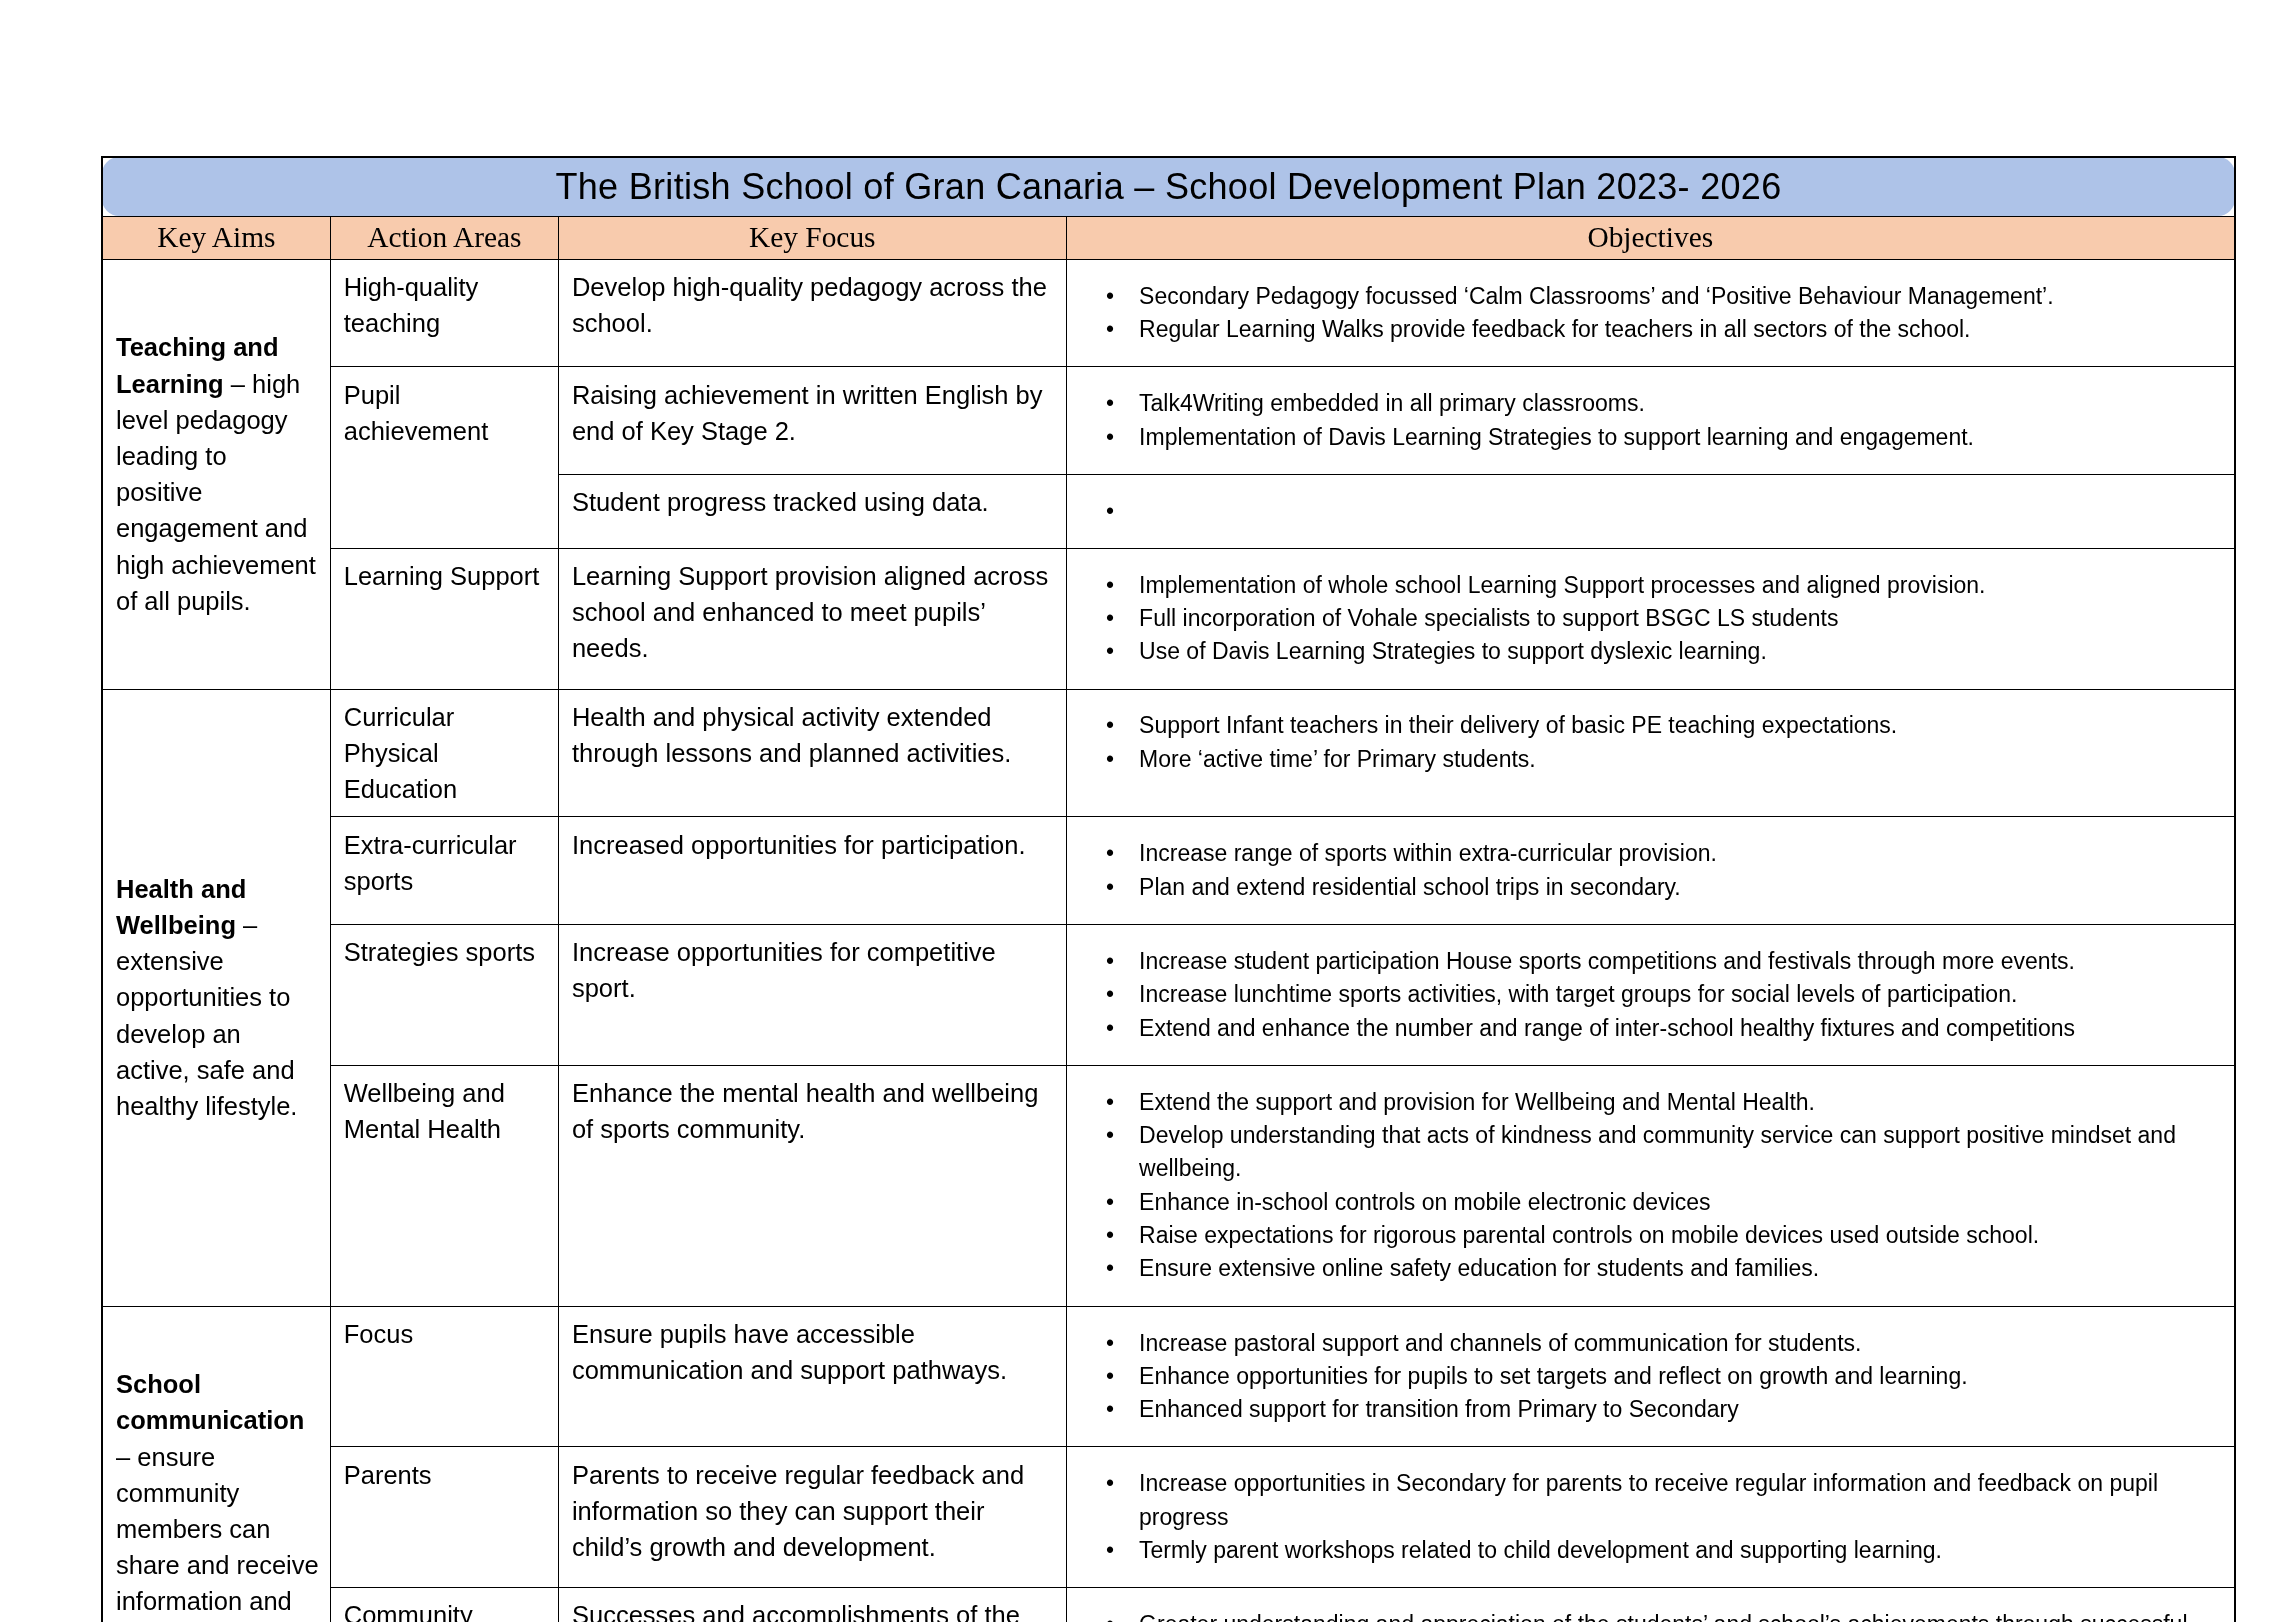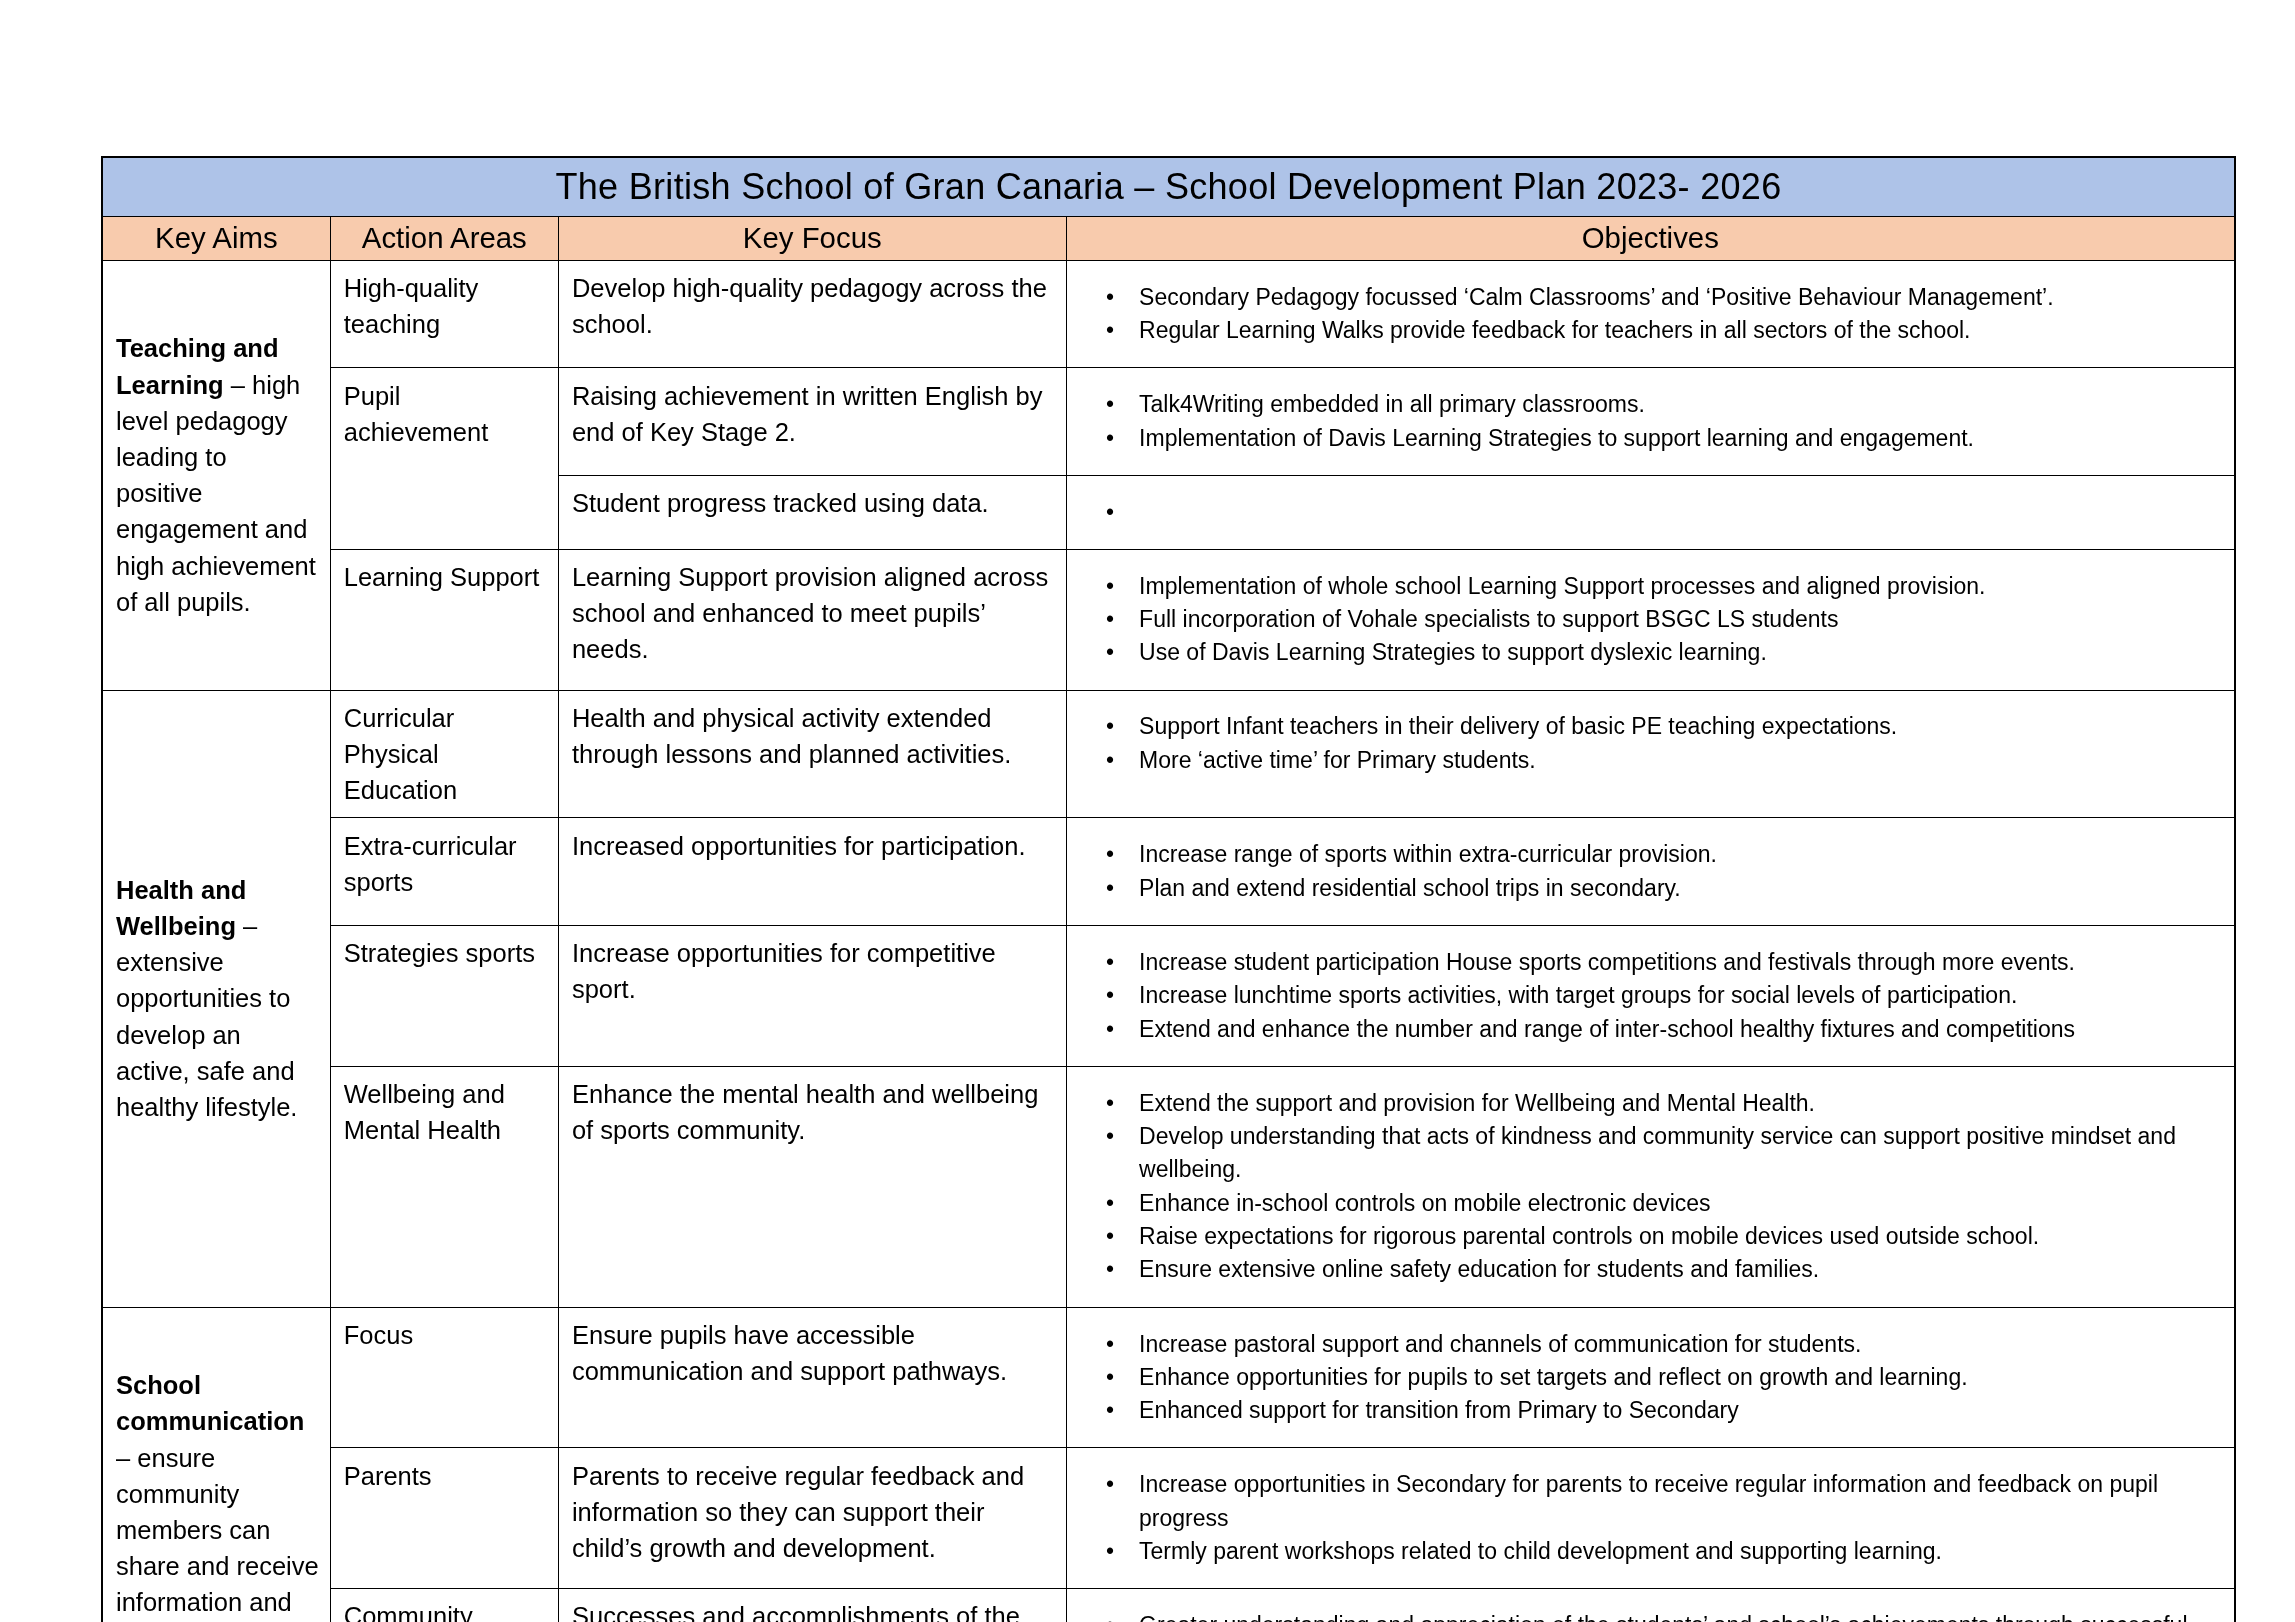--- a/index.html
+++ b/index.html
@@ -20,26 +20,27 @@
     border:2px solid var(--border-color);
   }
   col.c-aims{width:10.7%;}
   col.c-action{width:10.7%;}
   col.c-focus{width:23.8%;}
   col.c-obj{width:54.8%;}
   th,td{border:1.3px solid var(--border-color);}
   th.title-cell{
     background:var(--title-bg);
     font-size:36px;font-weight:normal;text-align:center;
-    padding:7.9px 6.5px;letter-spacing:0.3px;
+    padding:7.9px 6.5px;letter-spacing:0.3px;border-radius:17px;
   }
   th.col-head{
     background:var(--header-bg);
     font-size:29.4px;font-weight:normal;text-align:center;
     padding:4.6px 3.9px;
+    font-family:Liberation Serif, serif;
   }
   td{
     vertical-align:top;
     padding:9.2px 13px;
     font-size:25.5px;line-height:1.42;
   }
   td.aims{vertical-align:middle;padding:9.2px 10.5px 9.2px 13px;}
   .aim-bold{font-weight:bold;}
   td.objectives{padding:7.9px 15.7px 7.9px 10.5px;}
   ul.obj-list{margin:12px;padding:0;list-style:none;font-size:23px;line-height:1.45;}

